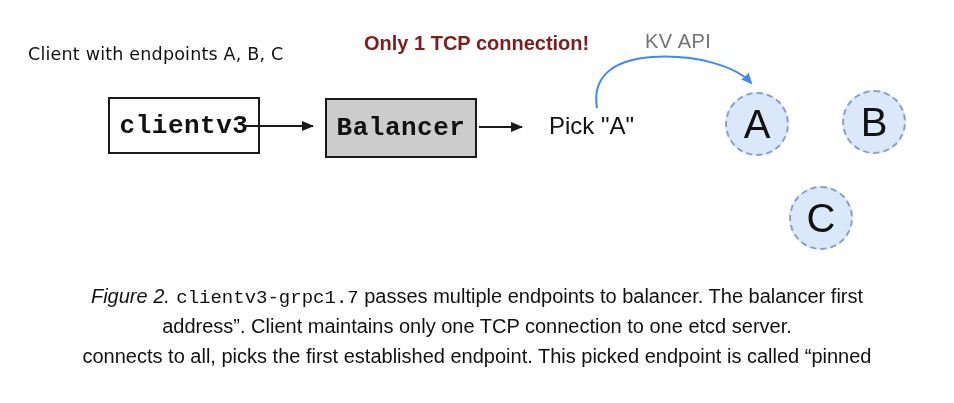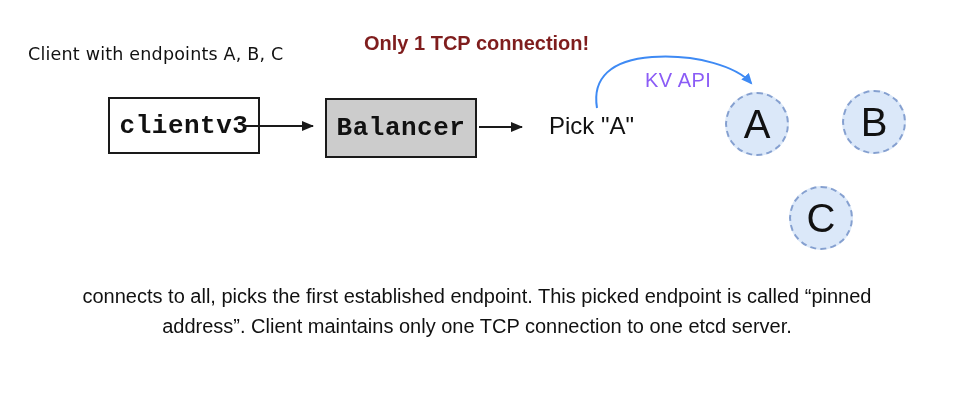--- a/index.html
+++ b/index.html
@@ -18,23 +18,22 @@
     font-size:17.5px;letter-spacing:0.2px;color:#111;
     white-space:nowrap;
   }
   .tcp-note{
     position:absolute;left:364px;top:32px;
     font-size:20px;font-weight:bold;color:#7f1d1d;
     white-space:nowrap;
   }
   .kv-api{
     position:absolute;left:645px;top:30px;
-    font-size:20px;color:#8b5cf6;letter-spacing:0.5px;
+    font-size:20px;color:#737373;letter-spacing:0.5px;
     white-space:nowrap;
-    margin-top:39px;
   }
   .pick-label{
     position:absolute;left:549px;top:112px;
     font-size:24px;color:#111;white-space:nowrap;
   }
   
   .node-box{
     position:absolute;
     border:2px solid #1a1a1a;
     display:flex;align-items:center;justify-content:center;
@@ -104,17 +103,20 @@
       <marker id="arrowBlue" markerUnits="userSpaceOnUse" markerWidth="14" markerHeight="12" refX="9" refY="5" orient="auto">
         <path d="M0,0 L11,5 L0,10 z" fill="#3e8af4"></path>
       </marker>
     </defs>
     <path d="M243,126 L313,126" stroke="#1a1a1a" stroke-width="2" fill="none" marker-end="url(#arrowBlack)"></path>
     <path d="M479,127 L522,127" stroke="#1a1a1a" stroke-width="2" fill="none" marker-end="url(#arrowBlack)"></path>
     <path d="M597,108 C592,78 611,60 652,57 C697,54 737,67 751,83" stroke="#3e8af4" stroke-width="2" fill="none" marker-end="url(#arrowBlue)"></path>
   </svg>
 
   <div class="caption">
+    <div class="cap-line">
+      <span class="fig">Figure 2.</span><span class="code">clientv3-grpc1.7</span><span> passes multiple endpoints to balancer. The balancer first</span>
+    </div>
+    <div class="cap-line">address”. Client maintains only one TCP connection to one etcd server.</div>
     <div class="cap-line">connects to all, picks the first established endpoint. This picked endpoint is called “pinned</div>
-    <div class="cap-line">address”. Client maintains only one TCP connection to one etcd server.</div>
   </div>
 
 </div>
 
 </body></html>

